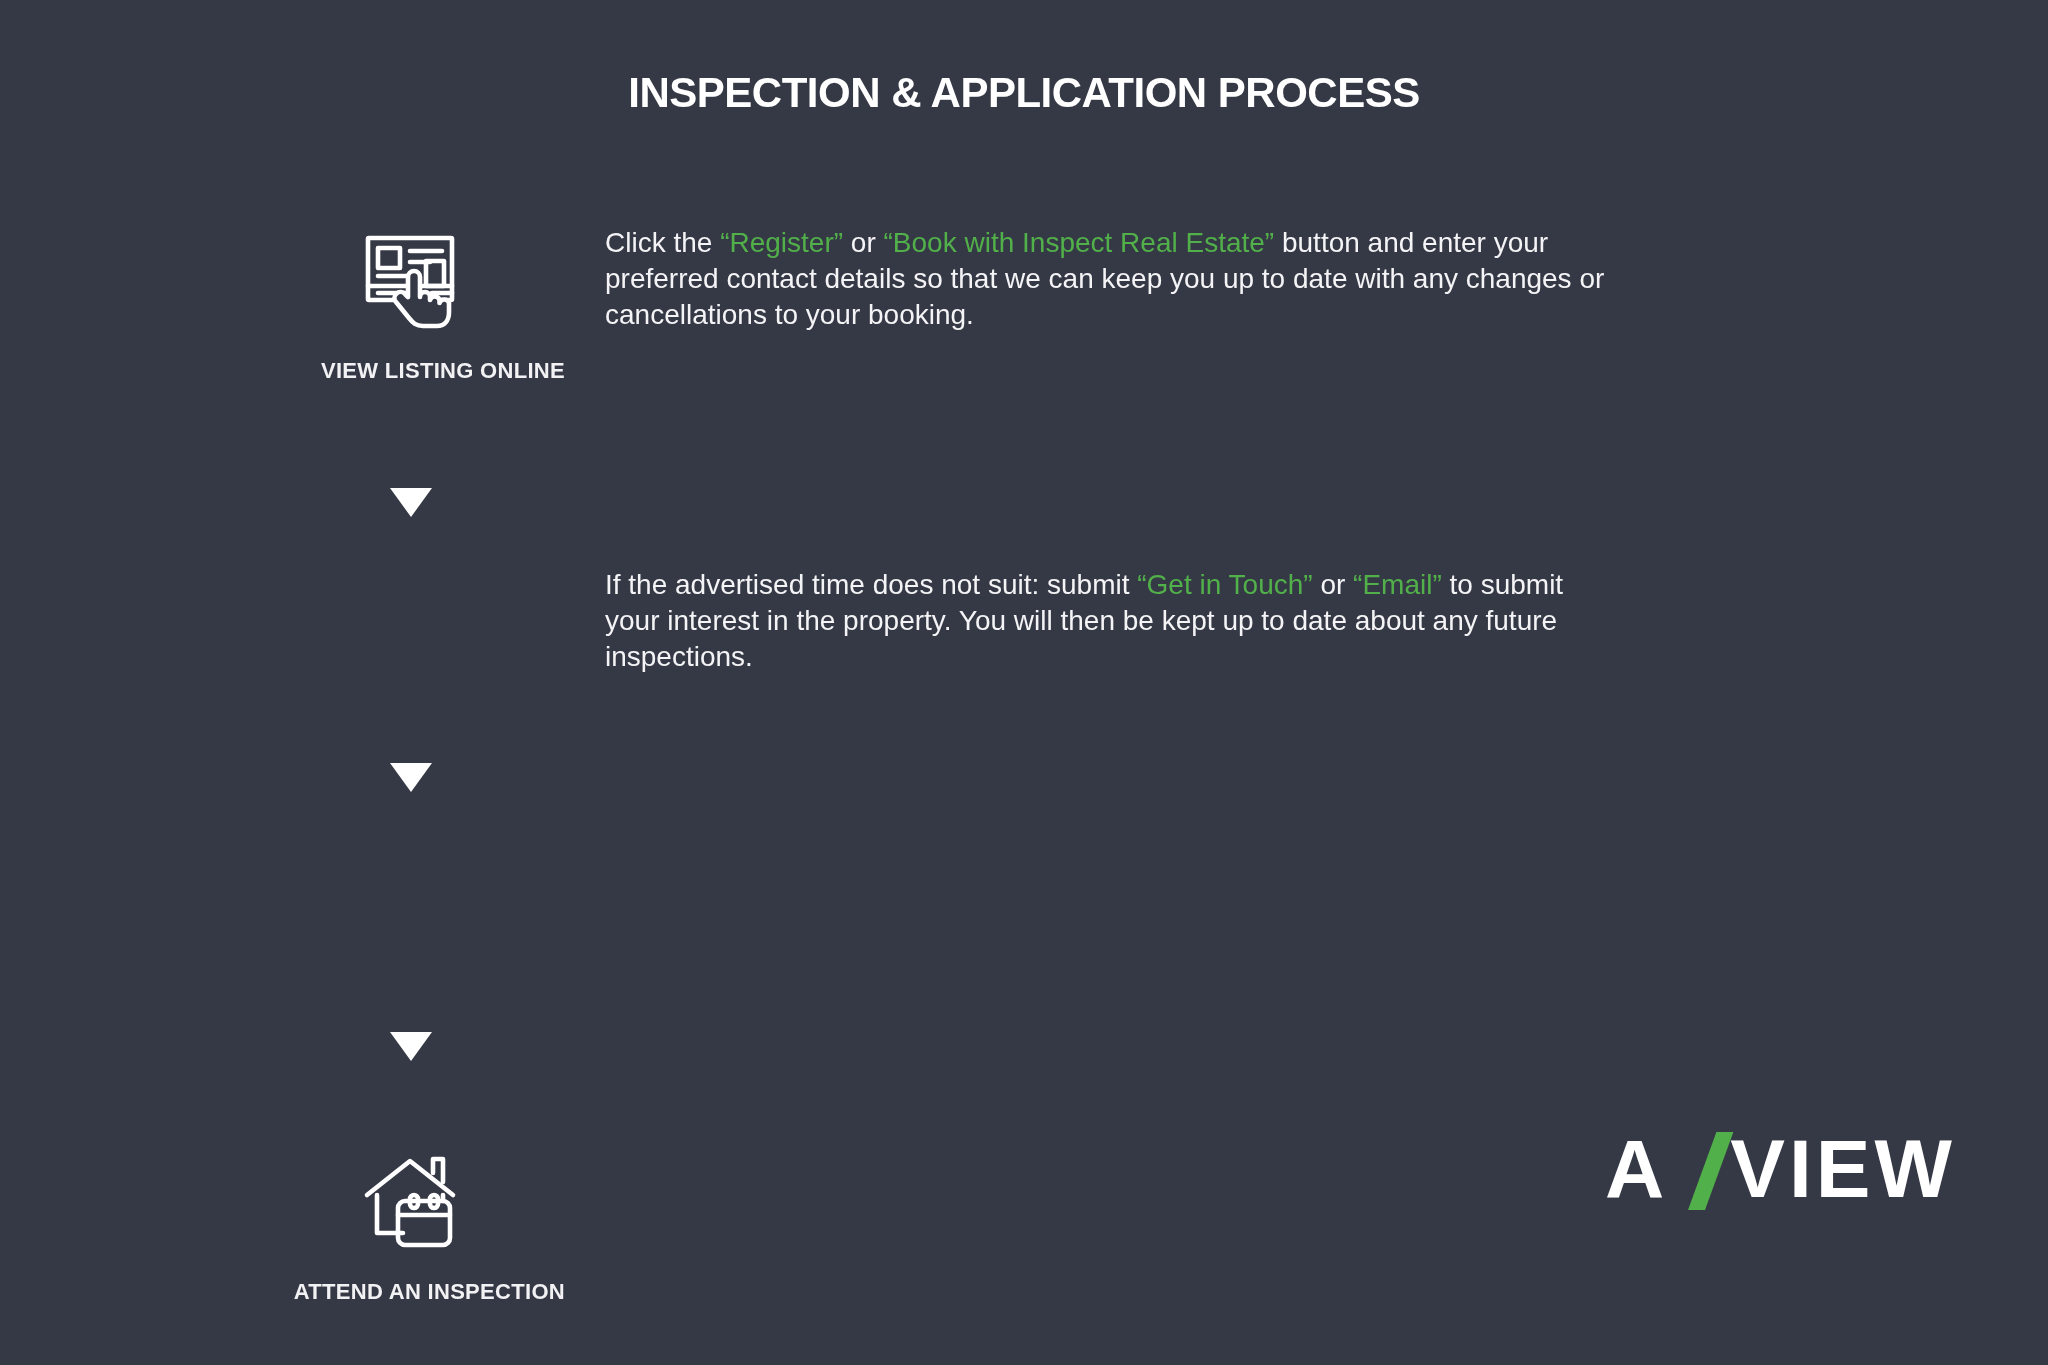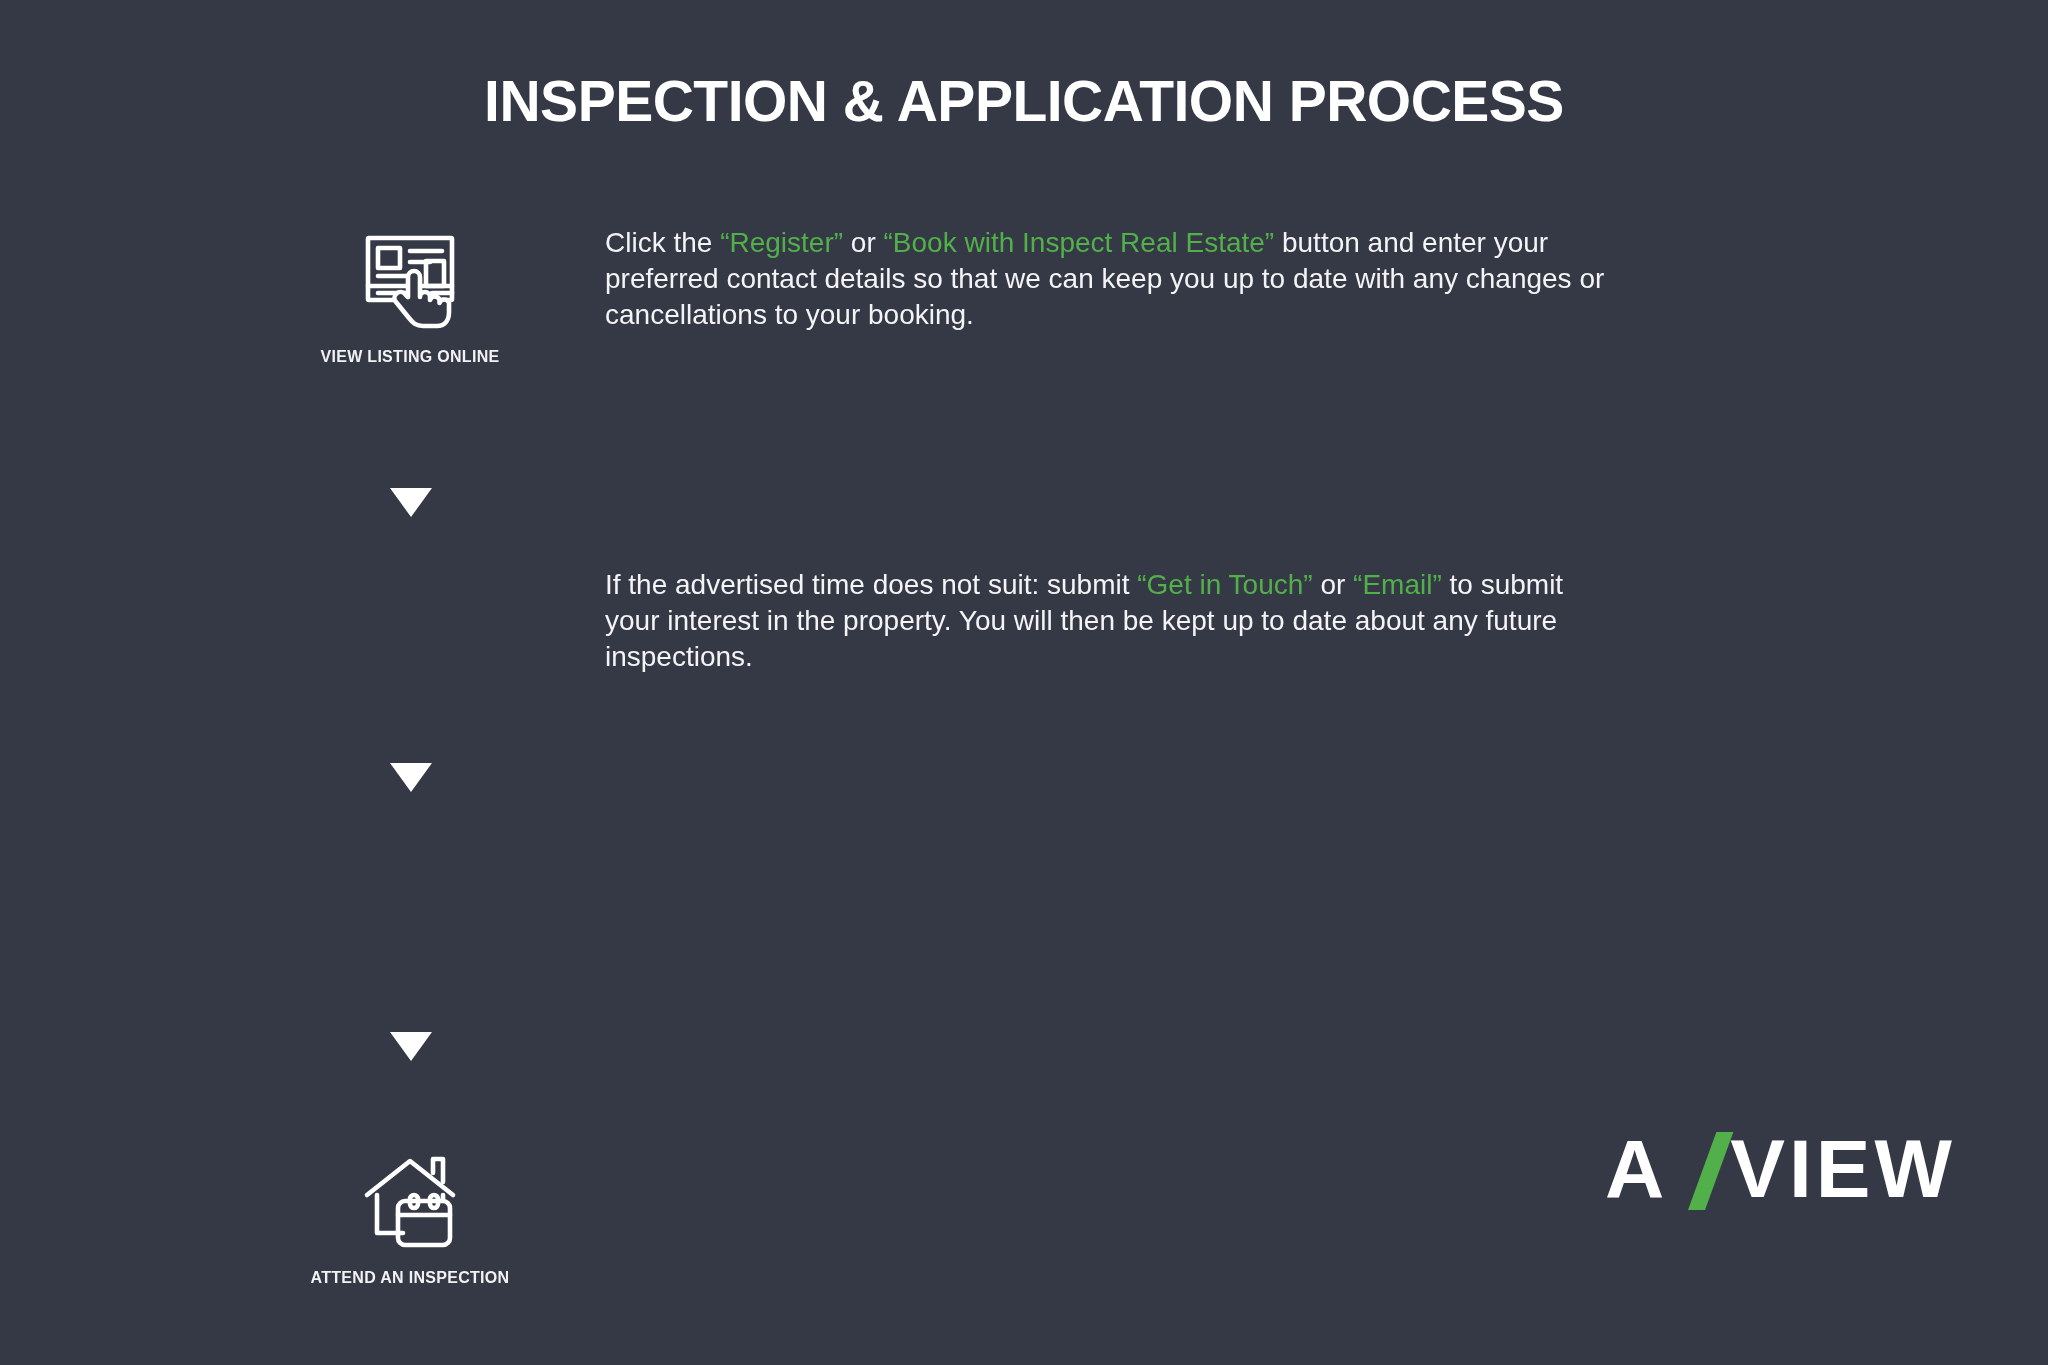--- a/index.html
+++ b/index.html
@@ -18,21 +18,21 @@
   }
 
   
   .page-title {
     position: absolute;
     top: 70px;
     left: 0;
     width: 2048px;
     text-align: center;
     color: #ffffff;
-    font-size: 57px;
+    font-size: 42px;
     font-weight: bold;
     letter-spacing: -0.5px;
     line-height: 1.1;
   }
 
   
   .steps {
     position: absolute;
     top: 280px;
     left: 0;
@@ -54,26 +54,27 @@
   .step-icon {
     height: 100px;
     display: flex;
     align-items: center;
     justify-content: center;
   }
   .step-icon svg {
     display: block;
   }
   .step-label {
-    margin-top: 18px;
+    margin-top: 28px;
     color: #f2f2f4;
-    font-size: 16px;
+    font-size: 22px;
     font-weight: bold;
     letter-spacing: 0.3px;
     white-space: nowrap;
+    text-align: right;
   }
 
   
   .step-text {
     position: absolute;
     left: 605px;
     width: 1020px;
     color: #f4f4f6;
     font-size: 28px;
     line-height: 1.28;

